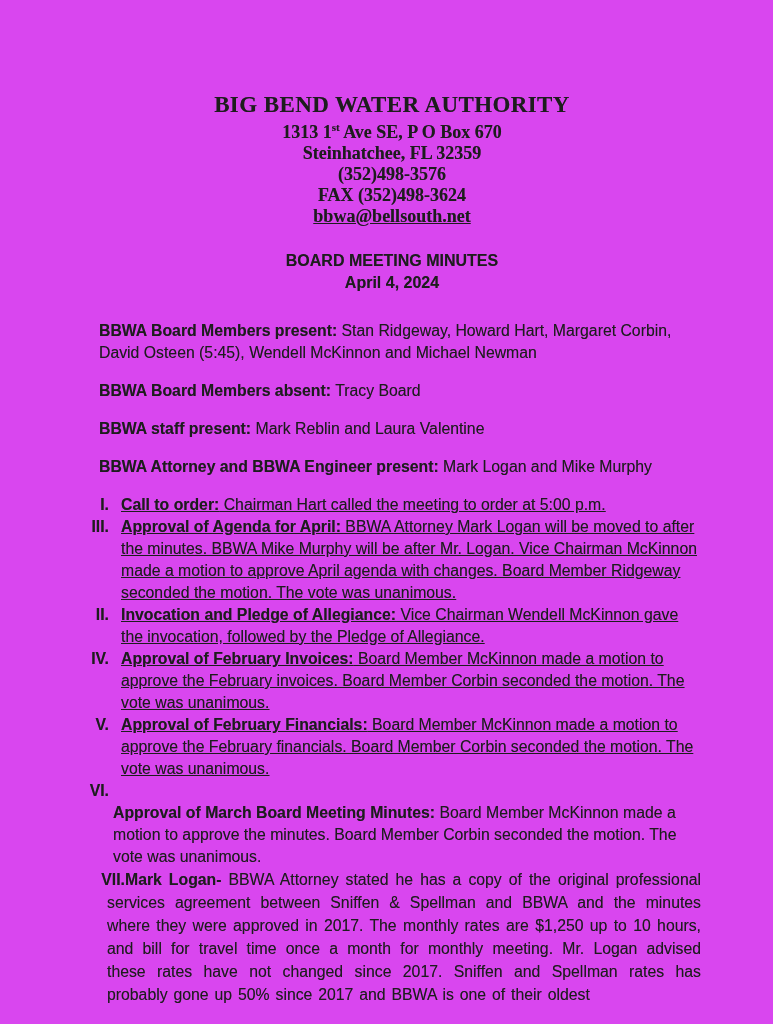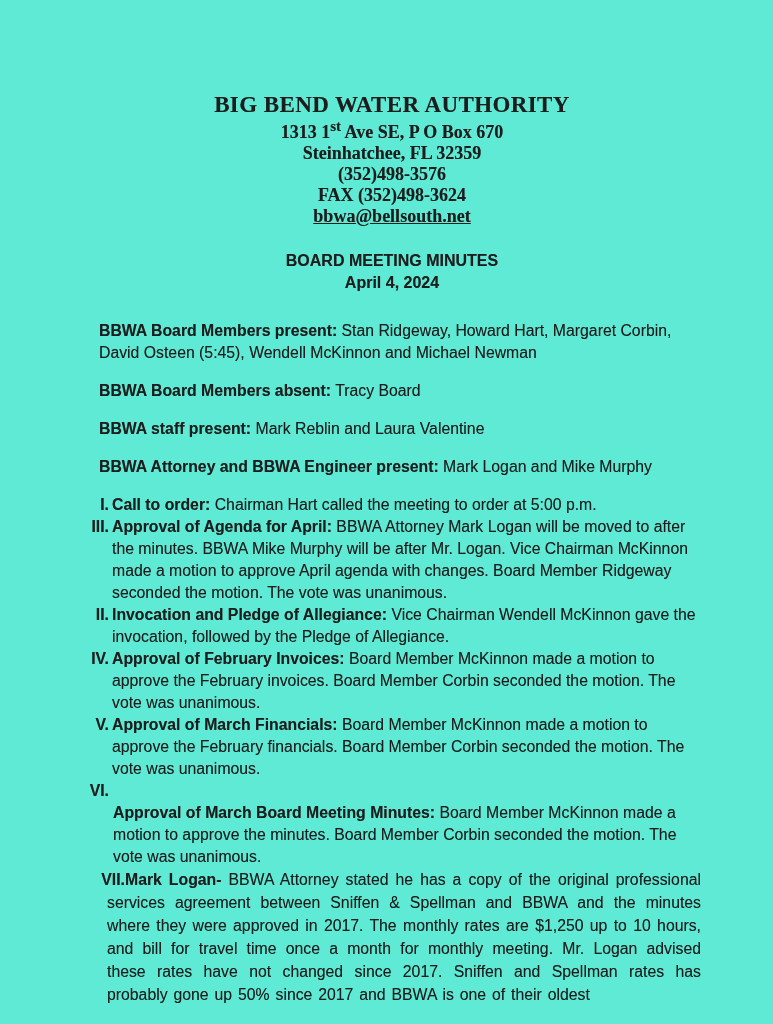--- a/index.html
+++ b/index.html
@@ -4,21 +4,21 @@
 <style>
   html, body {
     margin: 0;
     padding: 0;
     background: #ffffff;
   }
   .page {
     position: relative;
     width: 773px;
     height: 1024px;
-    background: #5eead4;
+    background: #d946ef;
     box-sizing: border-box;
     padding: 92px 72px 0 83px;
     color: #1d1d1d;
     font-family: "Liberation Sans", sans-serif;
     text-shadow: 0 0 0.5px rgba(25,25,25,0.45);
     overflow: hidden;
   }
   
   .letterhead {
     font-family: "Liberation Serif", serif;
@@ -27,21 +27,21 @@
     font-size: 18px;
     line-height: 21px;
   }
   .org-name {
     font-size: 23px;
     line-height: 25px;
     letter-spacing: 0.4px;
     margin-bottom: 5px;
   }
   .letterhead sup {
-    font-size: 15px;
+    font-size: 11px;
     line-height: 0;
   }
   .email-line {
     text-decoration: underline;
   }
   
   .meeting-title {
     margin-top: 23px;
     text-align: center;
     font-weight: bold;
@@ -62,21 +62,22 @@
     align-items: flex-start;
   }
   .num {
     flex: none;
     width: 26px;
     text-align: right;
     font-weight: bold;
   }
   .li .content {
     flex: 1;
-    margin-left: 3px;
+    margin-left: 12px;
+    text-decoration: underline;
   }
   .content b { font-weight: bold; }
   .li-vi-body {
     margin-left: 30px;
   }
   
   .li-vii {
     margin-left: 24px;
     text-align: justify;
     line-height: 23px;
@@ -132,21 +133,21 @@
       <span class="content"><b>Invocation and Pledge of Allegiance:</b><span> Vice Chairman Wendell McKinnon gave the invocation, followed by the Pledge of Allegiance.</span></span>
     </div>
 
     <div class="li">
       <span class="num">IV.</span>
       <span class="content"><b>Approval of February Invoices:</b><span>  Board Member McKinnon made a motion to approve the February invoices.  Board Member Corbin seconded the motion. The vote was unanimous.</span></span>
     </div>
 
     <div class="li">
       <span class="num">V.</span>
-      <span class="content"><b>Approval of March Financials:</b><span>  Board Member McKinnon made a motion to approve the February financials. Board Member Corbin seconded the motion. The vote was unanimous.</span></span>
+      <span class="content"><b>Approval of February Financials:</b><span>  Board Member McKinnon made a motion to approve the February financials. Board Member Corbin seconded the motion. The vote was unanimous.</span></span>
     </div>
 
     <div class="li">
       <span class="num">VI.</span>
       <span class="content"></span>
     </div>
     <div class="li-vi-body"><b>Approval of March Board Meeting Minutes:</b><span> Board Member McKinnon made a motion to approve the minutes. Board Member Corbin seconded the motion. The vote was unanimous.</span></div>
 
     <div class="li-vii"><span class="num-vii">VII.</span><b>Mark Logan-</b><span> BBWA Attorney stated he has a copy of the original professional services agreement between Sniffen &amp; Spellman and BBWA and the minutes where they were approved in 2017. The monthly rates are $1,250 up to 10 hours, and bill for travel time once a month for monthly meeting. Mr. Logan advised these rates have not changed since 2017. Sniffen and Spellman rates has probably gone up 50% since 2017 and BBWA is one of their oldest</span></div>
 

